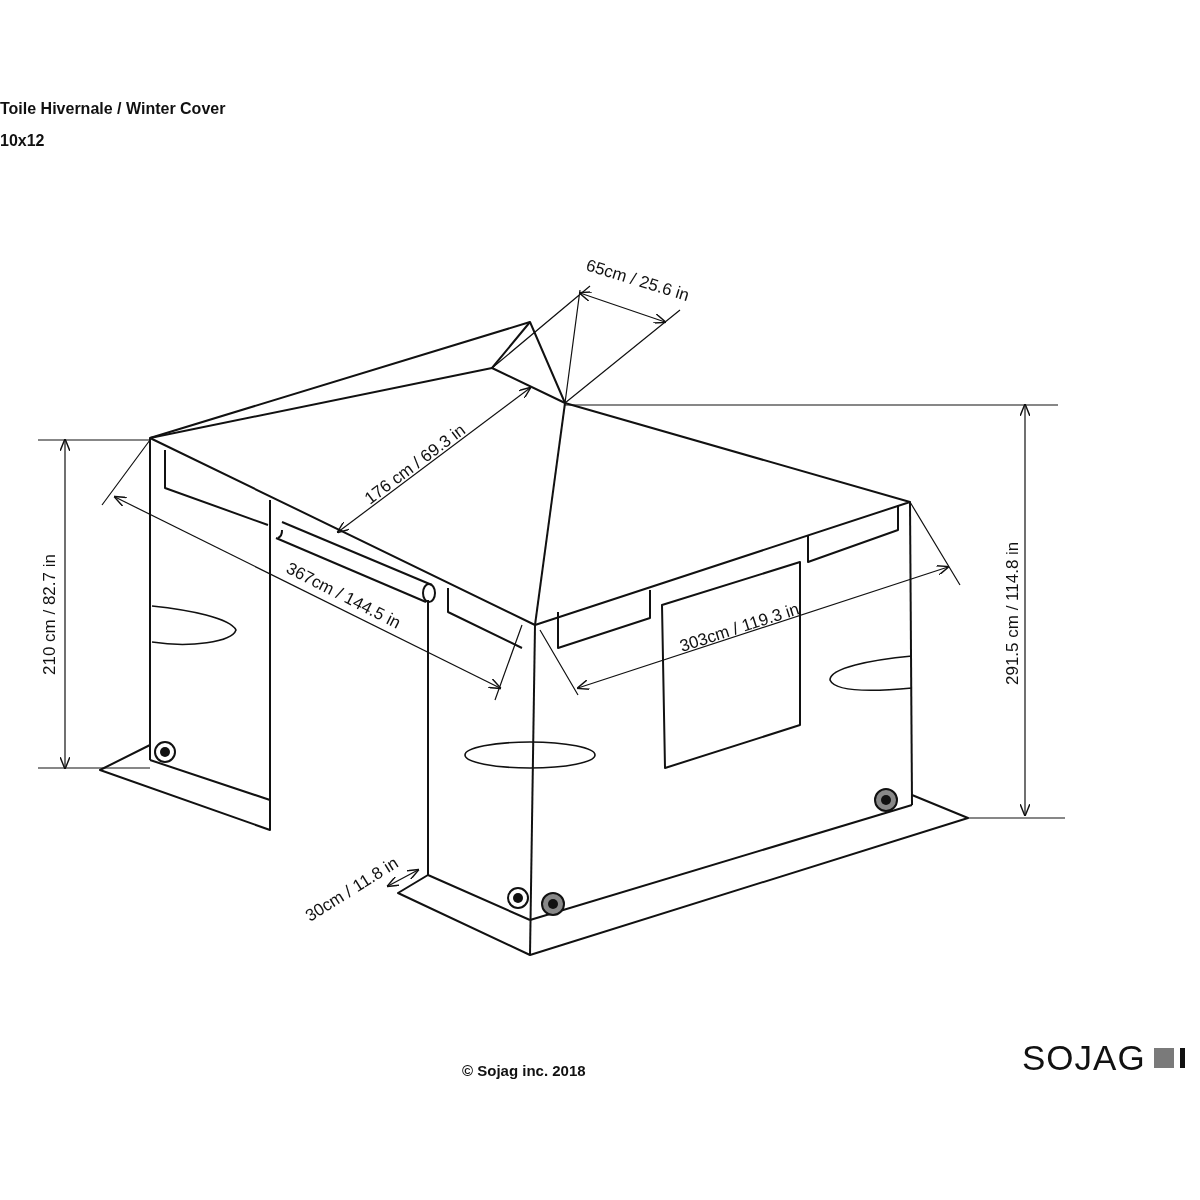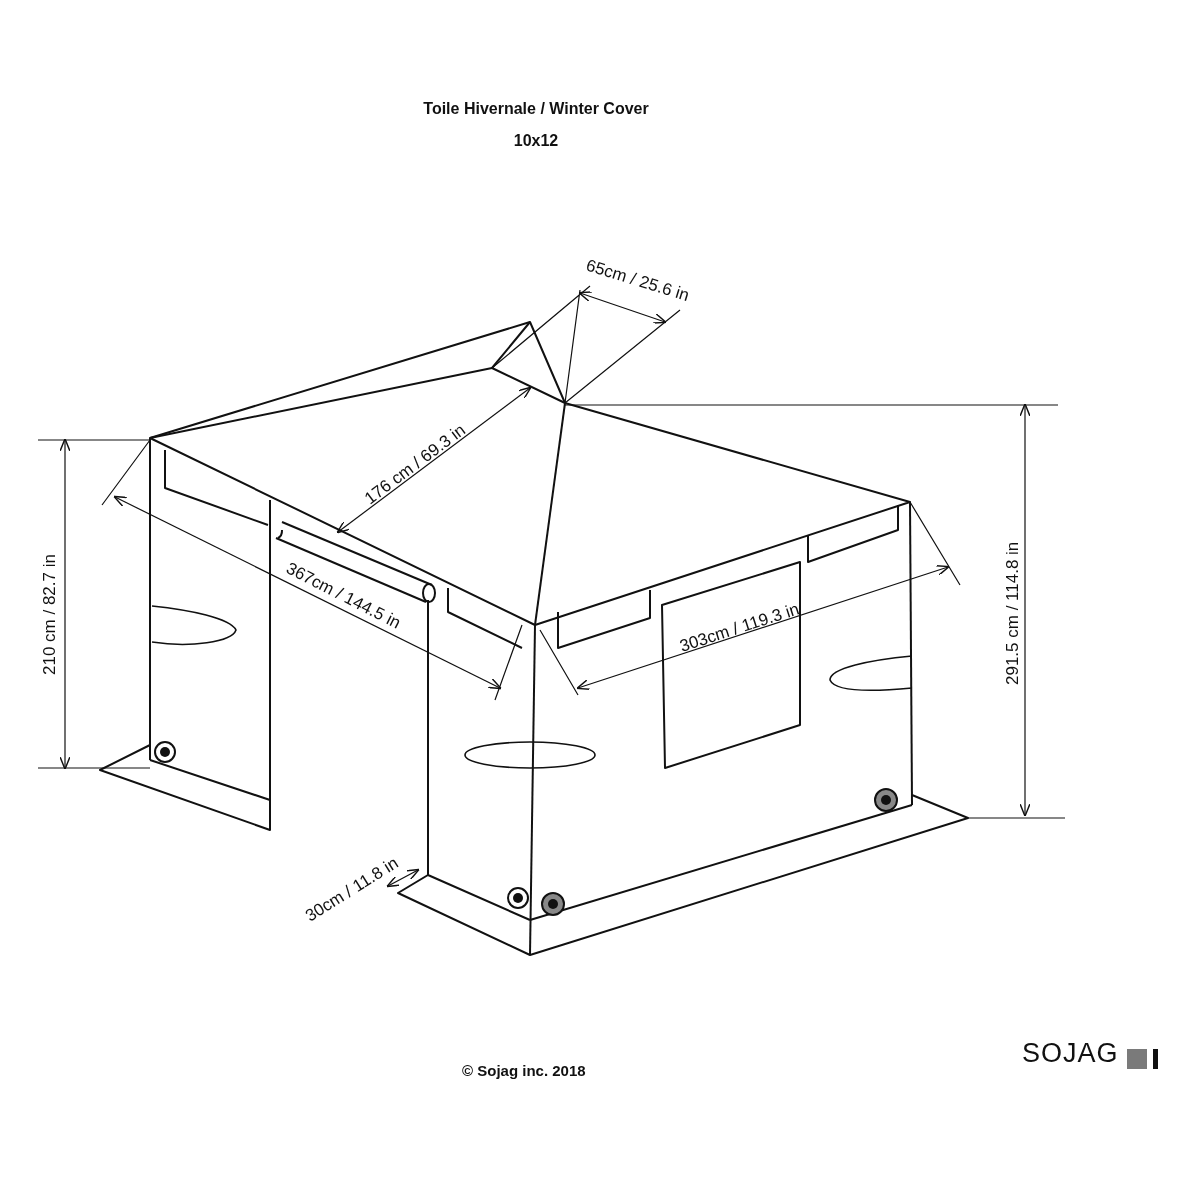--- a/index.html
+++ b/index.html
@@ -1,24 +1,24 @@
 <!DOCTYPE html>
 <html><head>
 <meta charset="utf-8">
 <style>
   html, body { margin:0; padding:0; background:#ffffff; }
   body { width:1200px; height:1200px; position:relative; overflow:hidden;
          font-family:"Liberation Sans", sans-serif; color:#111; }
-  .title { position:absolute; left:0; width:1072px; text-align:center;
+  .title { position:absolute; left:0; width:1072px; 
            font-weight:bold; font-size:16px; }
   #t1 { top:100px; }
   #t2 { top:132px; }
   .copyright { position:absolute; left:462px; top:1062px; font-weight:bold; font-size:15px; }
-  .brand { position:absolute; left:1022px; top:1038px; font-size:27px; letter-spacing:1px;
-           display:flex; align-items:flex-end; font-weight:normal; }
+  .brand { position:absolute; left:1022px; top:1038px; font-size:35px; letter-spacing:1px;
+           display:flex; align-items:center; font-weight:normal; }
   .brand .sq { display:inline-block; width:20px; height:20px; background:#7a7a7a; margin-left:8px; }
   .brand .bar { display:inline-block; width:5px; height:20px; background:#111; margin-left:6px; }
   svg { position:absolute; left:0; top:0; }
   svg text { font-family:"Liberation Sans", sans-serif; font-size:17px; fill:#111; }
 </style>
 </head>
 <body>
 
 <div id="t1" class="title">Toile Hivernale / Winter Cover</div>
 <div id="t2" class="title">10x12</div>

